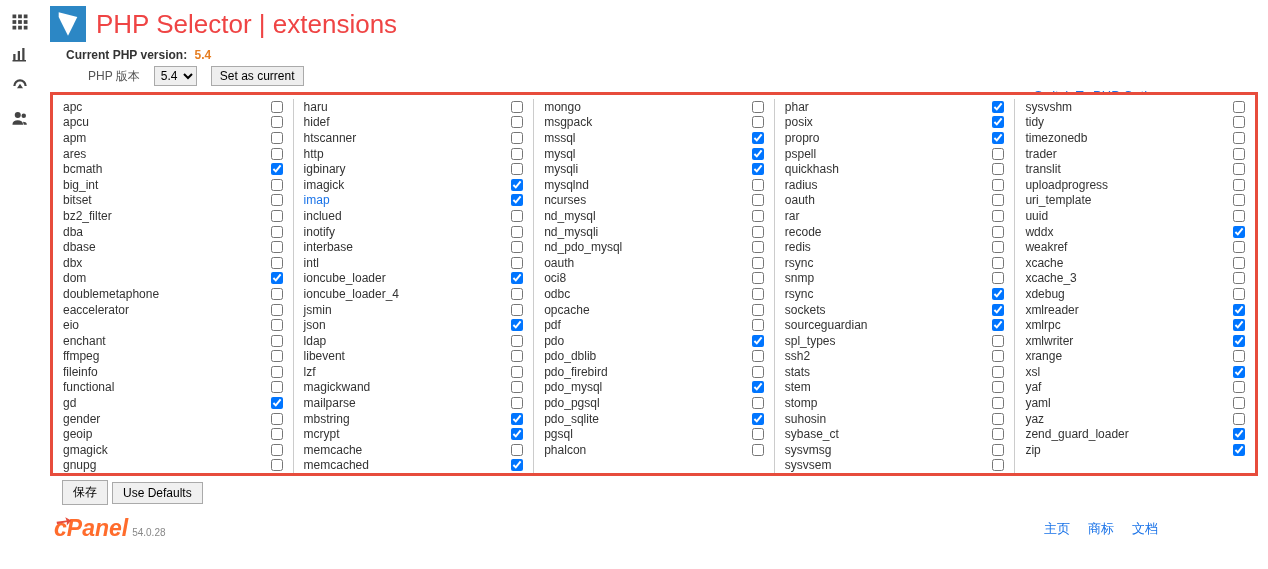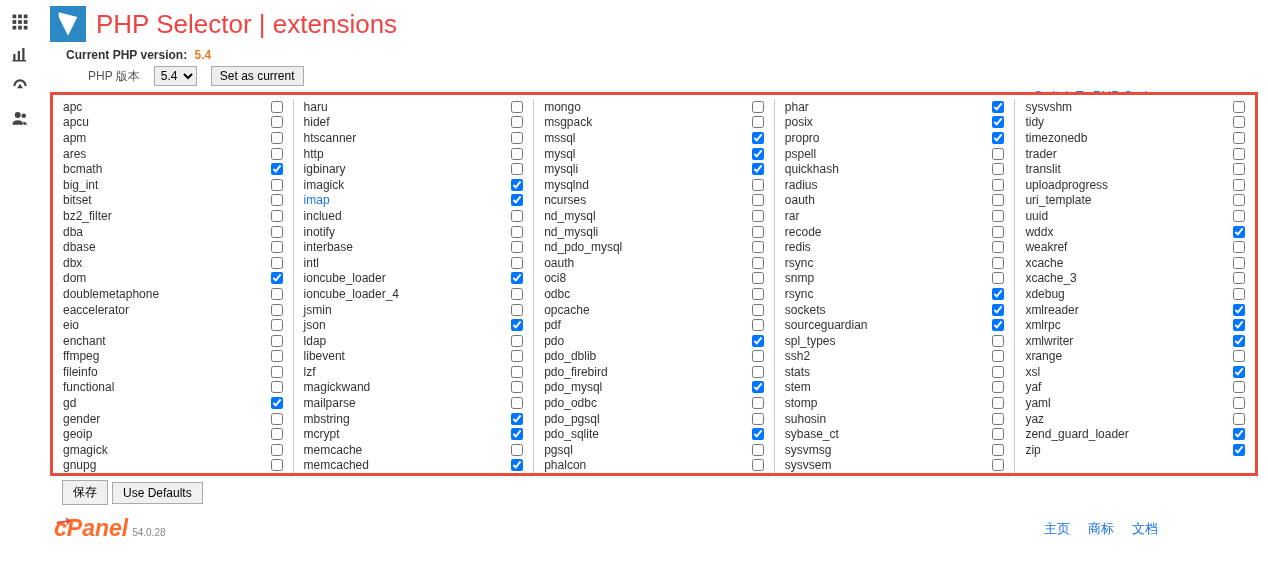--- a/index.html
+++ b/index.html
@@ -367,24 +367,20 @@
           </div>
           <div class="ext-row">
             <span class="name">pdo_firebird</span>
             <input type="checkbox" style="">
           </div>
           <div class="ext-row">
             <span class="name">pdo_mysql</span>
             <input type="checkbox" checked="" style="">
           </div>
           <div class="ext-row">
-            <span class="name">pdo_odbc</span>
-            <input type="checkbox" style="">
-          </div>
-          <div class="ext-row">
             <span class="name">pdo_pgsql</span>
             <input type="checkbox" style="">
           </div>
           <div class="ext-row">
             <span class="name">pdo_sqlite</span>
             <input type="checkbox" checked="" style="">
           </div>
           <div class="ext-row">
             <span class="name">pgsql</span>
             <input type="checkbox" style="">

